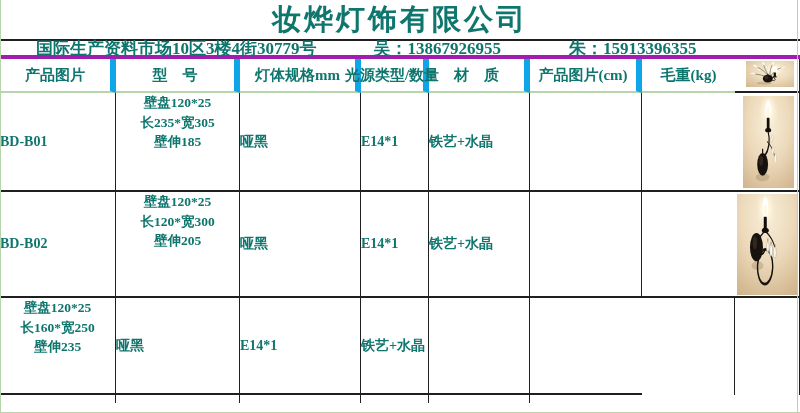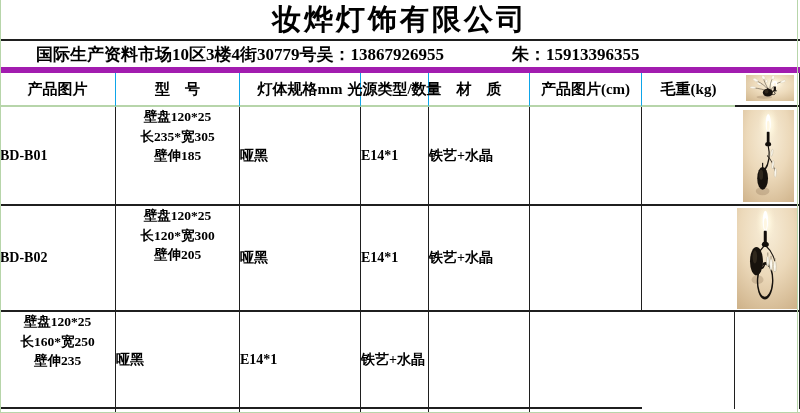--- a/index.html
+++ b/index.html
@@ -1,47 +1,47 @@
 <!DOCTYPE html>
 <html><head>
 <meta charset="utf-8">
 <style>
   * { box-sizing: border-box; margin: 0; padding: 0; }
   html, body { background: #ffffff; }
   .sheet {
     position: relative;
     width: 800px; height: 413px;
     background: #ffffff;
-    color: #000000;
+    color: #0f766e;
     font-family: "Liberation Serif", "DejaVu Serif", serif;
     font-weight: 700;
     overflow: hidden;
   }
   .title-row {
     height: 41px;
     border-bottom: 2px solid #1f1f1f;
     display: flex; align-items: center; justify-content: center;
     font-size: 29px; letter-spacing: 3px;
   }
   .info-row {
-    height: 32px;
-    border-bottom: 6px solid #a21caf;
+    height: 18px;
+    border-bottom: 4px solid #a21caf;
     display: flex; align-items: center;
     font-size: 17px; white-space: nowrap;
   }
   .info-address { margin-left: 36px; }
-  .info-wu { }
+  .info-wu { margin-left: 57px; }
   .info-zhu { margin-left: 68px; }
   .grid {
     display: grid;
     grid-template-columns: 116px 124px 121px 68px 101px 112px 93px 65px;
     grid-template-rows: 34px 99px 106px 97px 8px;
   }
   .hcell {
-    border-right: 1px solid #0ea5e9;
+    border-right: 6px solid #0ea5e9;
     border-bottom: 2px solid #b7d5aa;
     display: flex; align-items: center; justify-content: center;
     font-size: 15px; text-align: center; white-space: nowrap;
   }
   .cell {
     border-right: 1px solid #1f1f1f;
     border-bottom: 2px solid #1f1f1f;
     display: flex; align-items: center; 
     text-align: center; font-size: 14px;
   }

